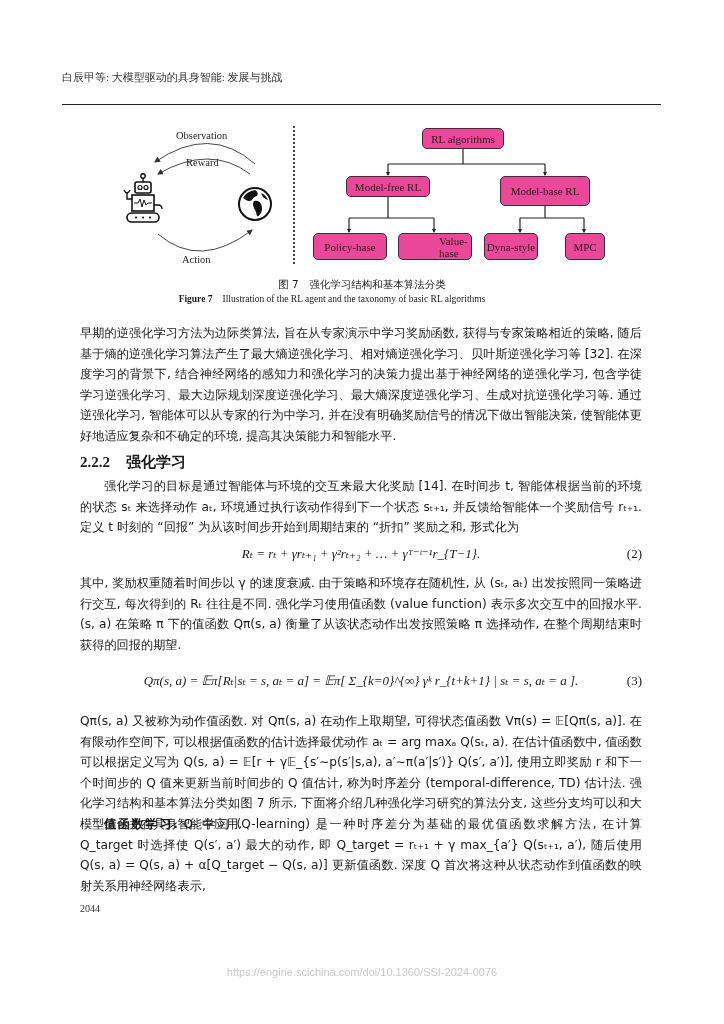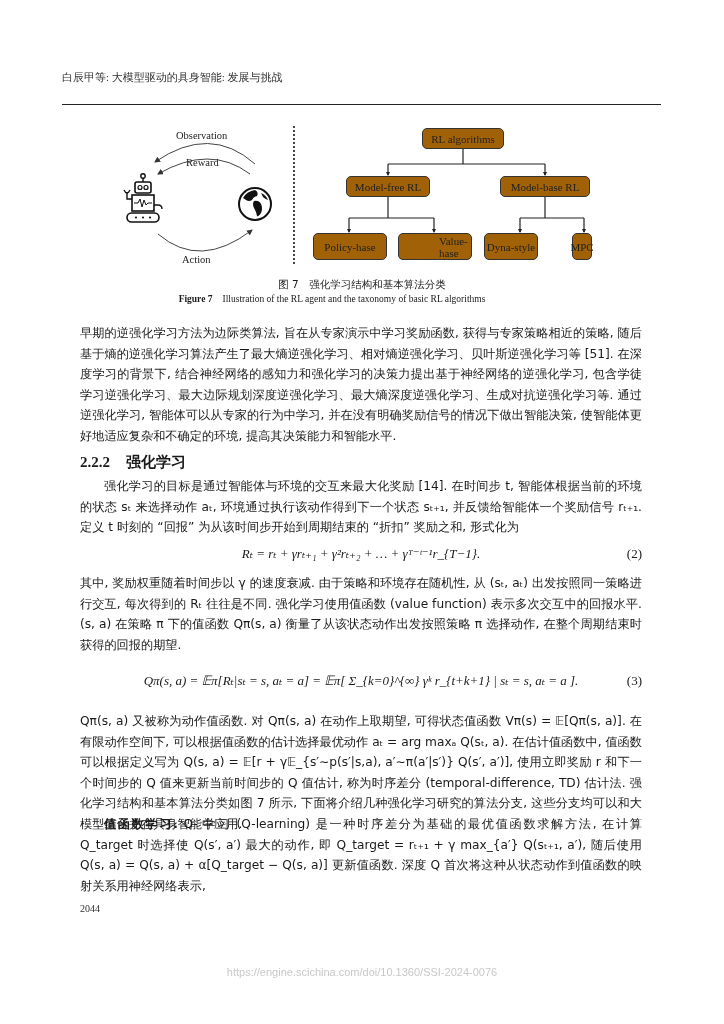--- a/index.html
+++ b/index.html
@@ -3,21 +3,21 @@
 <meta charset="utf-8">
 <style>
   html, body { margin:0; padding:0; background:#ffffff; }
   body { width:724px; height:1024px; position:relative; overflow:hidden;
          font-family:"DejaVu Serif", "Liberation Serif", serif; color:#1a1a1a; }
   .abs { position:absolute; }
   .header { left:62px; top:70px; font-size:11px; color:#333; font-family:Liberation Serif, serif; }
   .header-rule { left:62px; top:104px; width:599px; height:1px; background:#222; }
   .divider { left:293px; top:126px; width:0; height:138px; border-left:2px dotted #444; }
   .diag-text { font-family:"Liberation Serif","DejaVu Serif",serif; font-size:10.5px; color:#222; }
-  .box { position:absolute; border:1px solid #333; border-radius:5px; background:#a16207;
+  .box { position:absolute; border:1px solid #333; border-radius:5px; background:#ec4899;
          font-family:"Liberation Serif","DejaVu Serif",serif; font-size:11px; color:#222;
          display:flex; align-items:center; justify-content:center; box-sizing:border-box; }
   .cap-cn { left:0; width:724px; top:278px; text-align:center; font-size:10.5px; font-family:"DejaVu Sans","Liberation Sans",sans-serif; }
   .cap-en { left:0; width:664px; top:294px; text-align:center; font-size:9.5px; font-family:"Liberation Serif","DejaVu Serif",serif; }
   .cap-en b { font-weight:bold; margin-right:10px; }
   .para { left:80px; width:562px; font-size:12.2px; line-height:20.6px; text-align:justify;
           font-family:"DejaVu Sans","Liberation Sans",sans-serif; color:#1a1a1a; }
   .para.indent { text-indent:24px; }
   .section { left:80px; top:453px; font-size:15px; font-weight:bold; font-family:"DejaVu Sans","Liberation Sans",sans-serif; }
   .section .num { margin-right:16px; font-family:"Liberation Serif","DejaVu Serif",serif; }
@@ -103,33 +103,33 @@
       <path d="M86,50 L90,50 L88,54 Z"></path>
       <path d="M243,50 L247,50 L245,54 Z"></path>
       <path d="M47,107 L51,107 L49,111 Z"></path>
       <path d="M132,107 L136,107 L134,111 Z"></path>
       <path d="M218,107 L222,107 L220,111 Z"></path>
       <path d="M282,107 L286,107 L284,111 Z"></path>
     </g>
   </svg>
   <div class="box" style="left:122px;top:6px;width:82px;height:21px;">RL algorithms</div>
   <div class="box" style="left:46px;top:54px;width:84px;height:21px;">Model-free RL</div>
-  <div class="box" style="left:200px;top:54px;width:90px;height:21px;">Model-base RL</div>
+  <div class="box" style="left:200px;top:54px;width:90px;height:30px;">Model-base RL</div>
   <div class="box" style="left:13px;top:111px;width:74px;height:27px;">Policy-hase</div>
   <div class="box" style="left:98px;top:111px;width:74px;height:27px;padding-left:40px;">Value-hase</div>
   <div class="box" style="left:184px;top:111px;width:54px;height:27px;">Dyna-style</div>
-  <div class="box" style="left:265px;top:111px;width:20px;height:27px;margin-left:7px;">MPC</div>
+  <div class="box" style="left:265px;top:111px;width:40px;height:27px;">MPC</div>
 </div>
 
 <div class="abs cap-cn">图 7　强化学习结构和基本算法分类</div>
 <div class="abs cap-en">
   <b>Figure 7</b><span>Illustration of the RL agent and the taxonomy of basic RL algorithms</span>
 </div>
 
-<div class="abs para" style="top:323px;">早期的逆强化学习方法为边际类算法, 旨在从专家演示中学习奖励函数, 获得与专家策略相近的策略, 随后基于熵的逆强化学习算法产生了最大熵逆强化学习、相对熵逆强化学习、贝叶斯逆强化学习等 [51]. 在深度学习的背景下, 结合神经网络的感知力和强化学习的决策力提出基于神经网络的逆强化学习, 包含学徒学习逆强化学习、最大边际规划深度逆强化学习、最大熵深度逆强化学习、生成对抗逆强化学习等. 通过逆强化学习, 智能体可以从专家的行为中学习, 并在没有明确奖励信号的情况下做出智能决策, 使智能体更好地适应复杂和不确定的环境, 提高其决策能力和智能水平.</div>
+<div class="abs para" style="top:323px;">早期的逆强化学习方法为边际类算法, 旨在从专家演示中学习奖励函数, 获得与专家策略相近的策略, 随后基于熵的逆强化学习算法产生了最大熵逆强化学习、相对熵逆强化学习、贝叶斯逆强化学习等 [32]. 在深度学习的背景下, 结合神经网络的感知力和强化学习的决策力提出基于神经网络的逆强化学习, 包含学徒学习逆强化学习、最大边际规划深度逆强化学习、最大熵深度逆强化学习、生成对抗逆强化学习等. 通过逆强化学习, 智能体可以从专家的行为中学习, 并在没有明确奖励信号的情况下做出智能决策, 使智能体更好地适应复杂和不确定的环境, 提高其决策能力和智能水平.</div>
 
 <div class="abs section">
   <span class="num">2.2.2</span><span>强化学习</span>
 </div>
 
 <div class="abs para indent" style="top:476px;">强化学习的目标是通过智能体与环境的交互来最大化奖励 [14]. 在时间步 t, 智能体根据当前的环境的状态 sₜ 来选择动作 aₜ, 环境通过执行该动作得到下一个状态 sₜ₊₁, 并反馈给智能体一个奖励信号 rₜ₊₁. 定义 t 时刻的 “回报” 为从该时间步开始到周期结束的 “折扣” 奖励之和, 形式化为</div>
 
 <div class="abs eq" style="top:546px;height:20px;">
   <div class="body">Rₜ = rₜ + γrₜ₊₁ + γ²rₜ₊₂ + … + γᵀ⁻ᵗ⁻¹r_{T−1}.</div>
   <div class="no">(2)</div>

